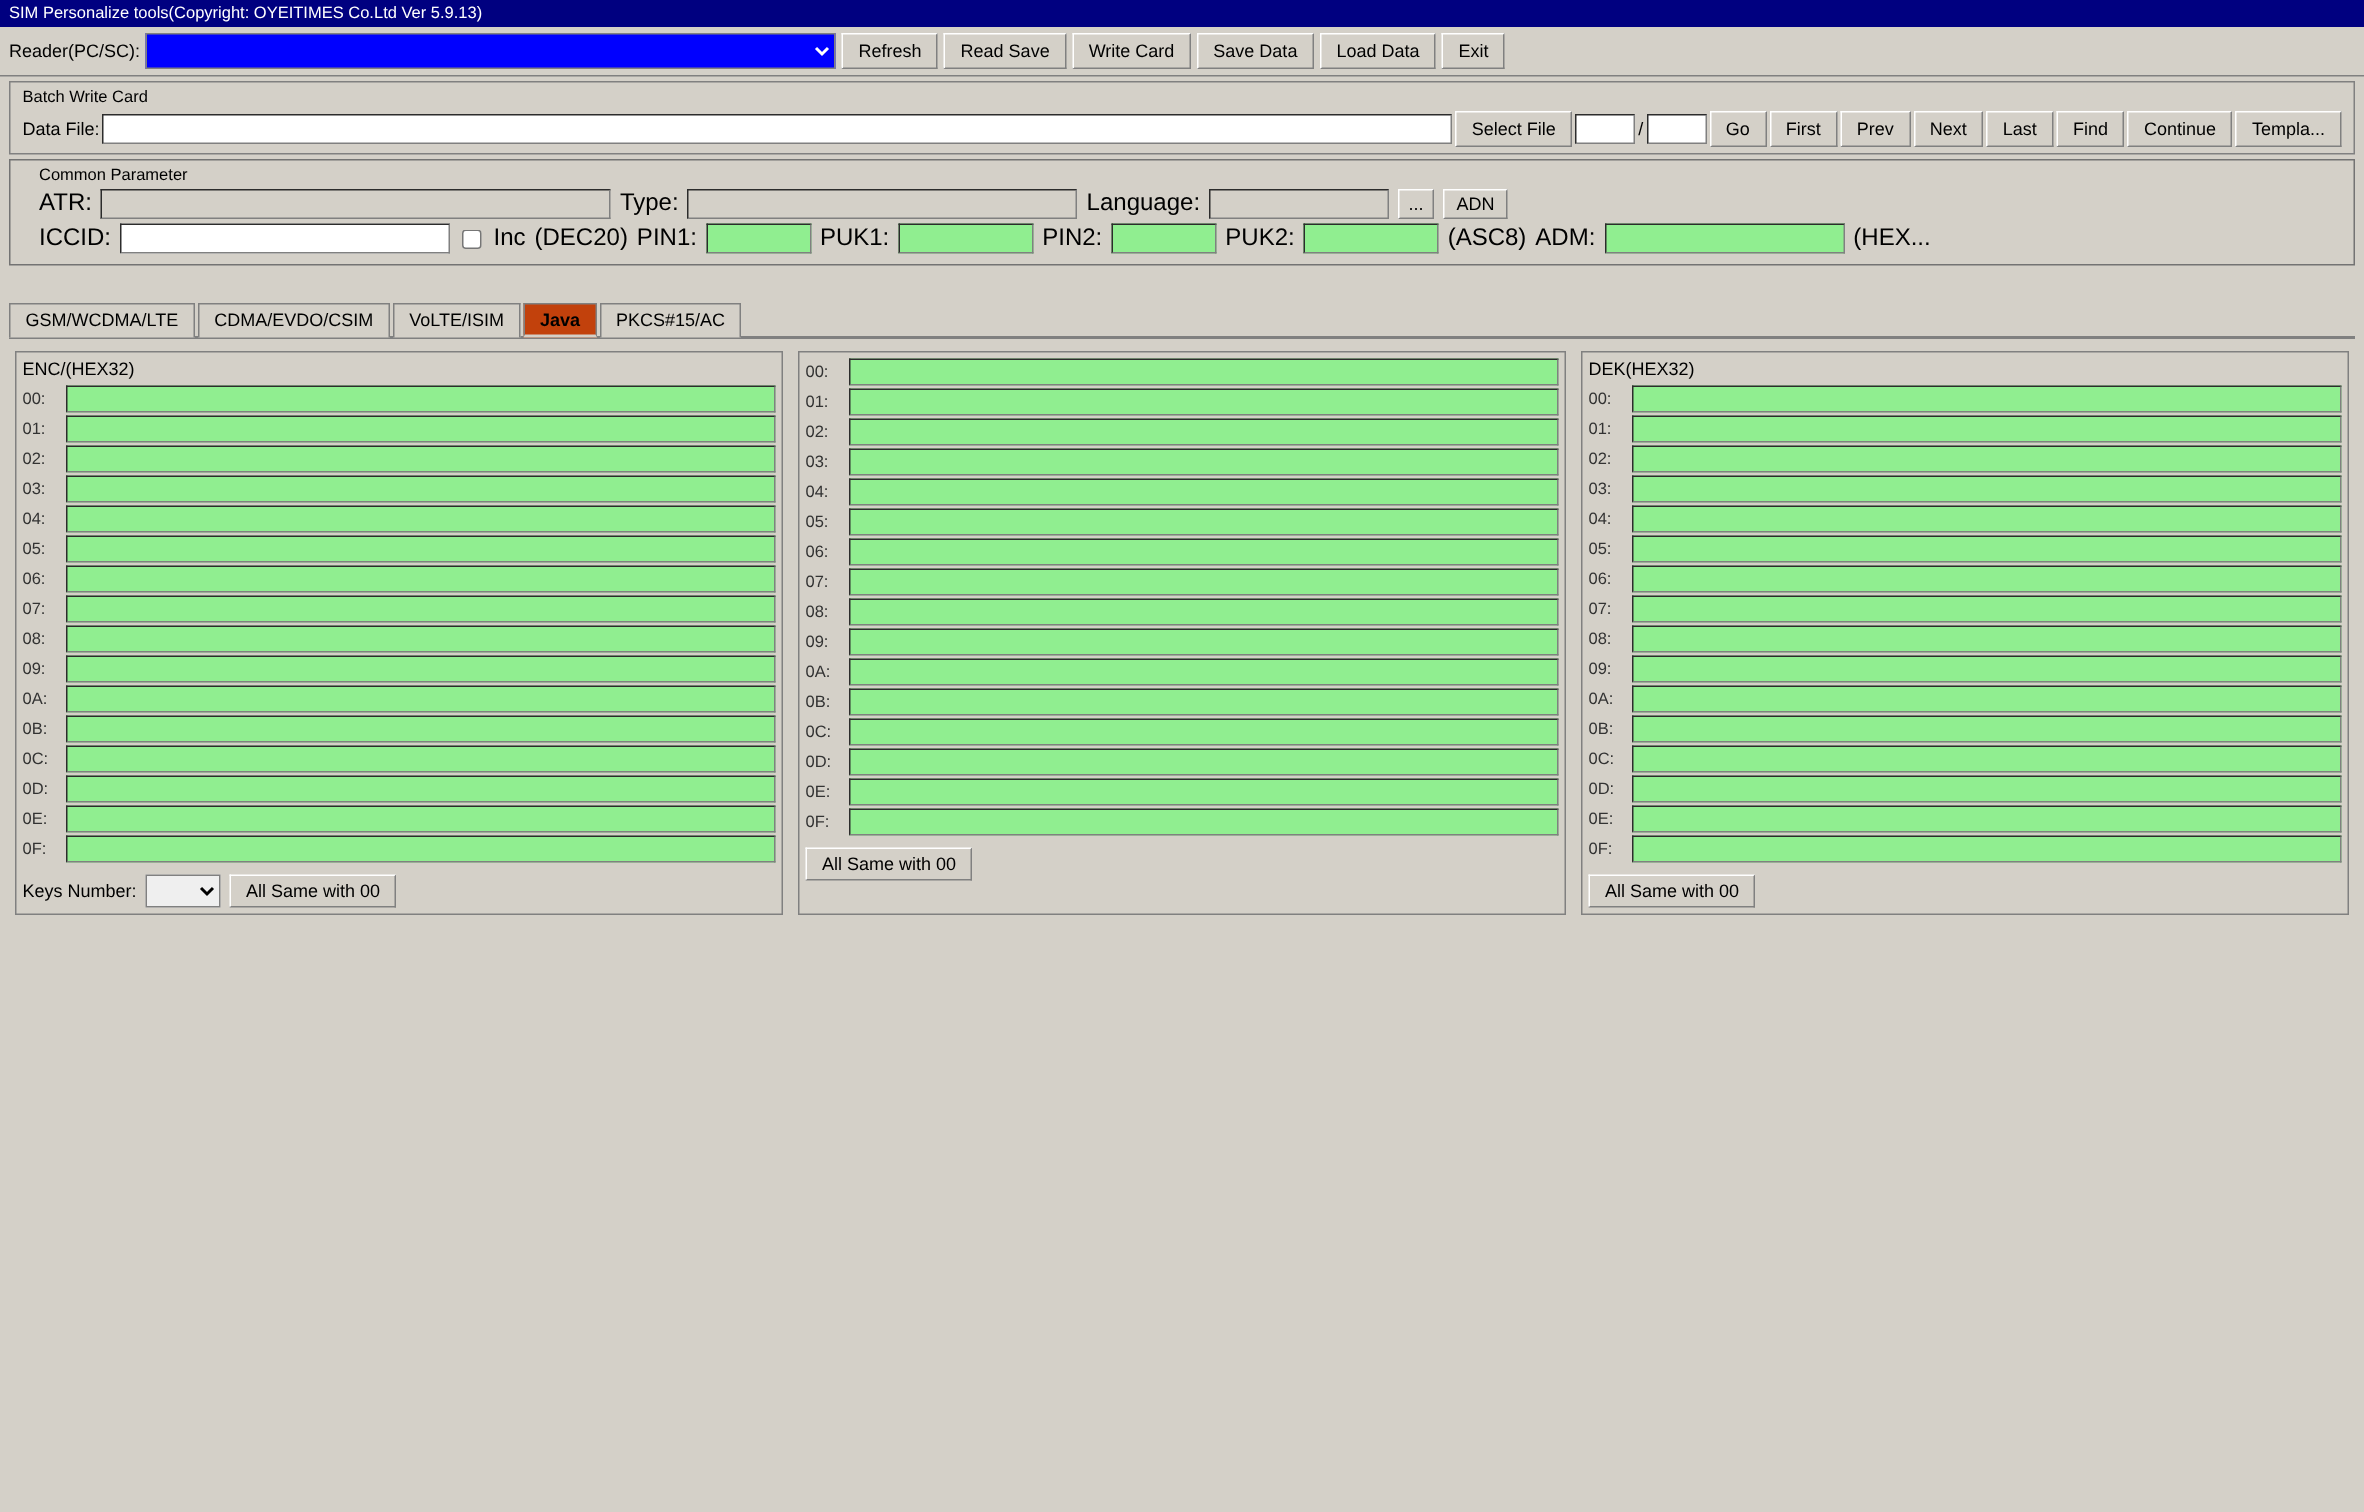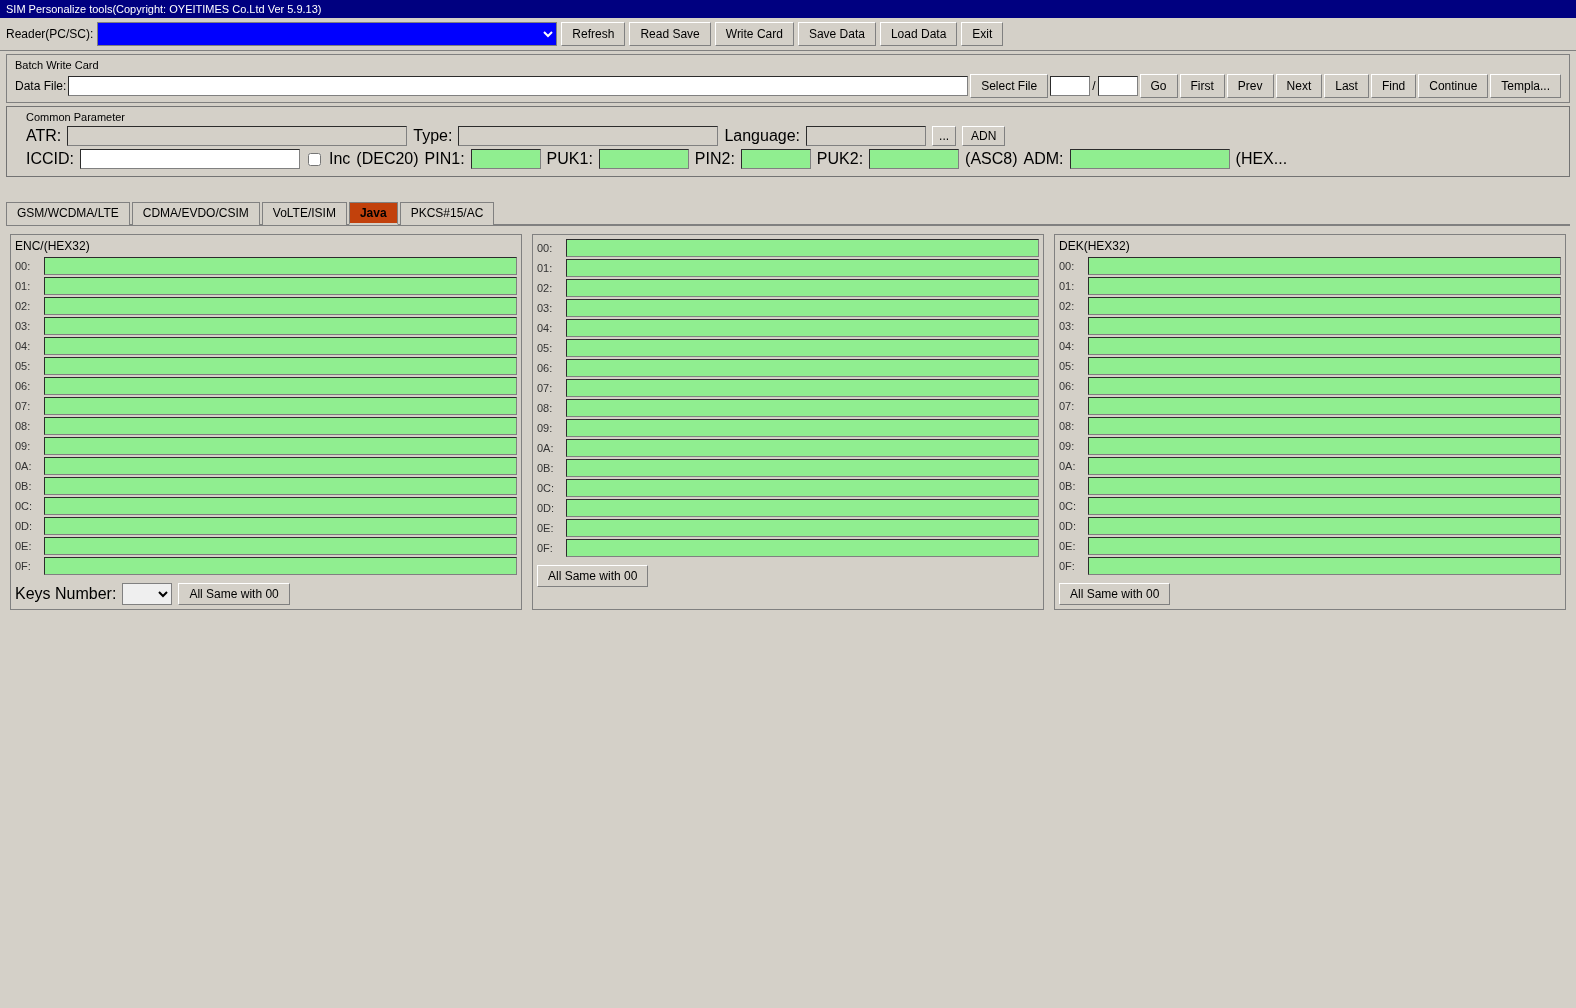--- a/index.html
+++ b/index.html
@@ -189,21 +189,21 @@
       border: 1px inset #808080;
       background: #90ee90;
       font-size: 11px;
     }
     .panel-footer {
       display: flex;
       align-items: center;
       gap: 6px;
       margin-top: 6px;
     }
-    .keys-number-label { font-size: 16px; white-space: nowrap; }
+    .keys-number-label { font-size: 12px; white-space: nowrap; }
     .keys-number-select {
       width: 50px;
       height: 22px;
       border: 1px solid #808080;
       font-size: 12px;
     }
     .all-same-btn {
       height: 22px;
       padding: 2px 10px;
       background: #d4d0c8;

